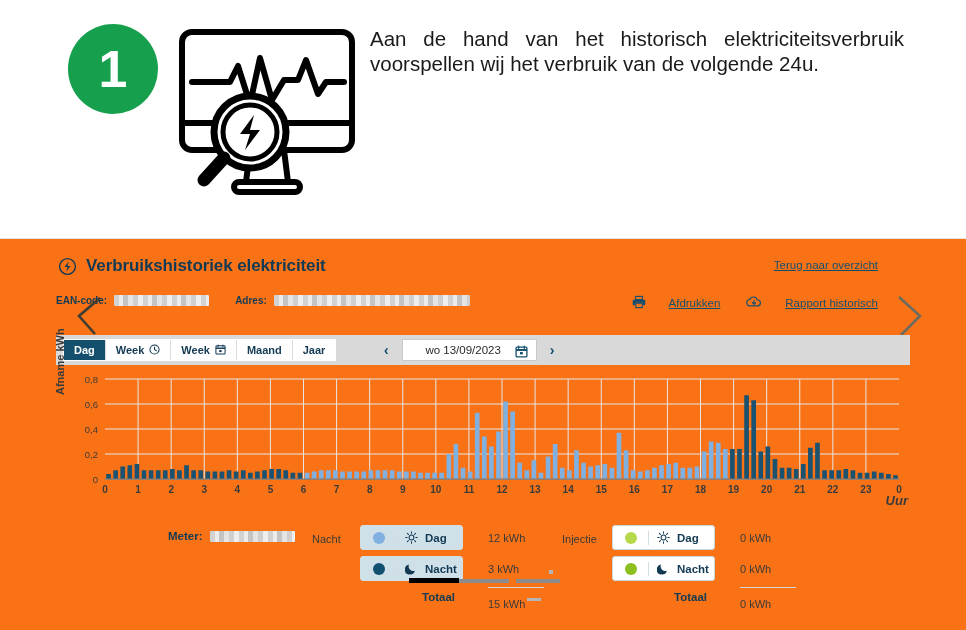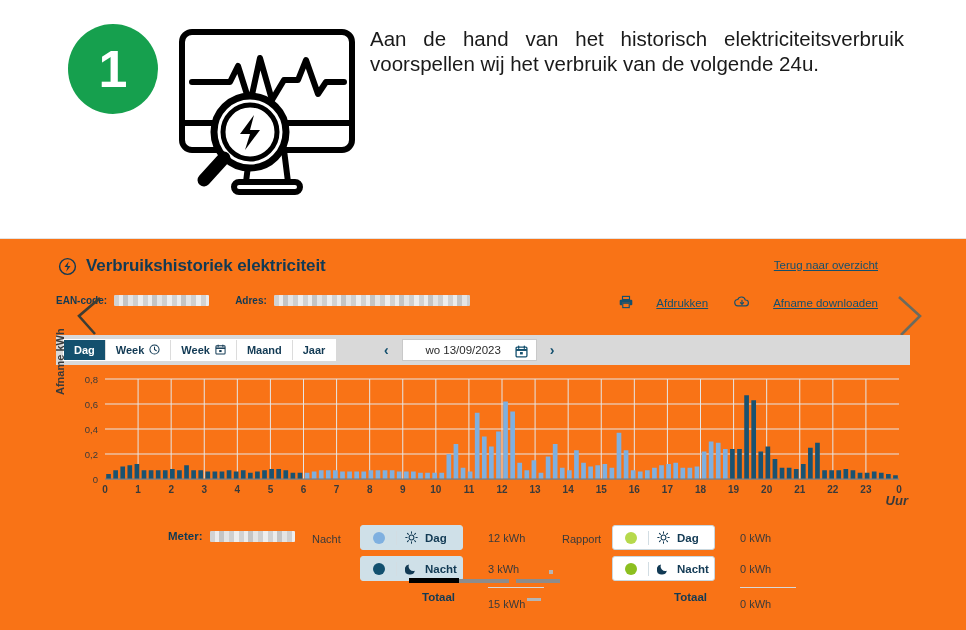--- a/index.html
+++ b/index.html
@@ -332,21 +332,21 @@
       </span>
       <span class="lbl">Afdrukken</span>
     </div>
     <div class="action-link">
       <span>
         <svg width="16" height="14" viewBox="0 0 18 14" fill="none" stroke="#14506e" stroke-width="1.3">
           <path d="M4.6 11.4 a3.6 3.6 0 0 1 -0.3 -7.2 a4.4 4.4 0 0 1 8.4 0.6 a3.1 3.1 0 0 1 0.4 6.6 z" stroke-linejoin="round"></path>
           <path d="M9 5.2 v4.2 M7.2 7.8 L9 9.6 L10.8 7.8" stroke-linecap="round"></path>
         </svg>
       </span>
-      <span class="lbl">Afname downloaden</span>
+      <span class="lbl">Rapport historisch</span>
     </div>
   </div>
 
   <div class="big-chevron" id="chevron-left">
     <svg width="30" height="40" viewBox="0 0 30 40" fill="none" stroke="#3d3d33" stroke-width="2.6">
       <path d="M26 2 L5 20 L21 38"></path>
     </svg>
   </div>
   <div class="big-chevron" id="chevron-right">
     <svg width="30" height="42" viewBox="0 0 30 42" fill="none" stroke="#6b6b5e" stroke-width="2.6">
@@ -583,21 +583,21 @@
   </div>
 
   <div id="footer">
 
     <div id="meter-block">
       <span>Meter:</span>
       <span class="redact" id="meter-redact"></span>
     </div>
 
     <div class="flow-label" id="afname-label">Nacht</div>
-    <div class="flow-label" id="injectie-label">Rapport</div>
+    <div class="flow-label" id="injectie-label">Injectie</div>
 
     <div class="legend-group" id="afname-group">
       <div class="legend-pill filled">
         <span class="legend-dot" style="background:#7fb0e0"></span>
         <span class="legend-sep"></span>
         <span class="legend-ico">
           <svg width="13" height="13" viewBox="0 0 14 14" fill="none" stroke="#123a54" stroke-width="1.1" stroke-linecap="round">
             <circle cx="7" cy="7" r="2.6"></circle>
             <path d="M7 0.8 V2.3 M7 11.7 V13.2 M0.8 7 H2.3 M11.7 7 H13.2 M2.6 2.6 L3.7 3.7 M10.3 10.3 L11.4 11.4 M11.4 2.6 L10.3 3.7 M3.7 10.3 L2.6 11.4"></path>
           </svg>

